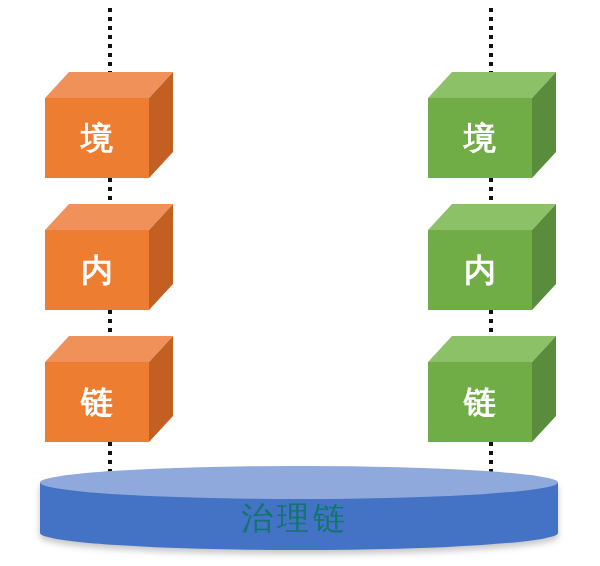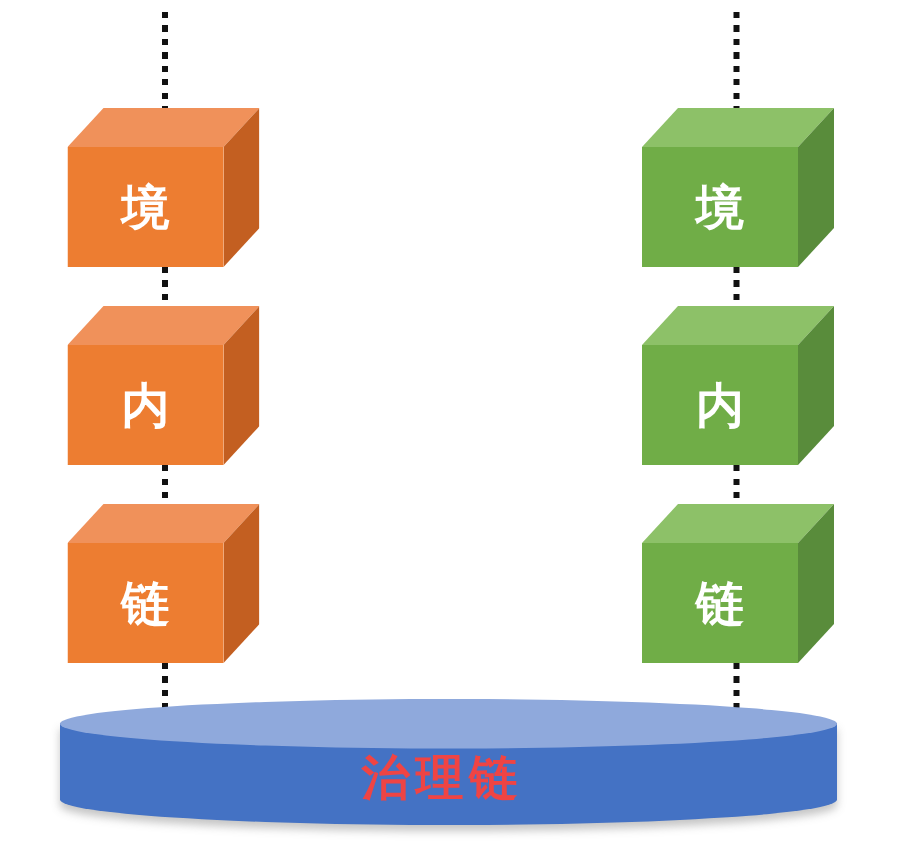--- a/index.html
+++ b/index.html
@@ -95,23 +95,23 @@
   }
   .cylinder .label {
     position: absolute;
     left: 0;
     top: 30px;
     width: 510px;
     height: 46px;
     display: flex;
     align-items: center;
     justify-content: center;
-    color: #ef4444;
+    color: #0f766e;
     font-size: 32px;
-    font-weight: bold;
+    font-weight: normal;
     letter-spacing: 4px;
     user-select: none;
   }
 </style>
 </head>
 <body>
 
 <div class="canvas">
 
   <div class="connector" style="left:108px; top:8px;   height:64px;"></div>

